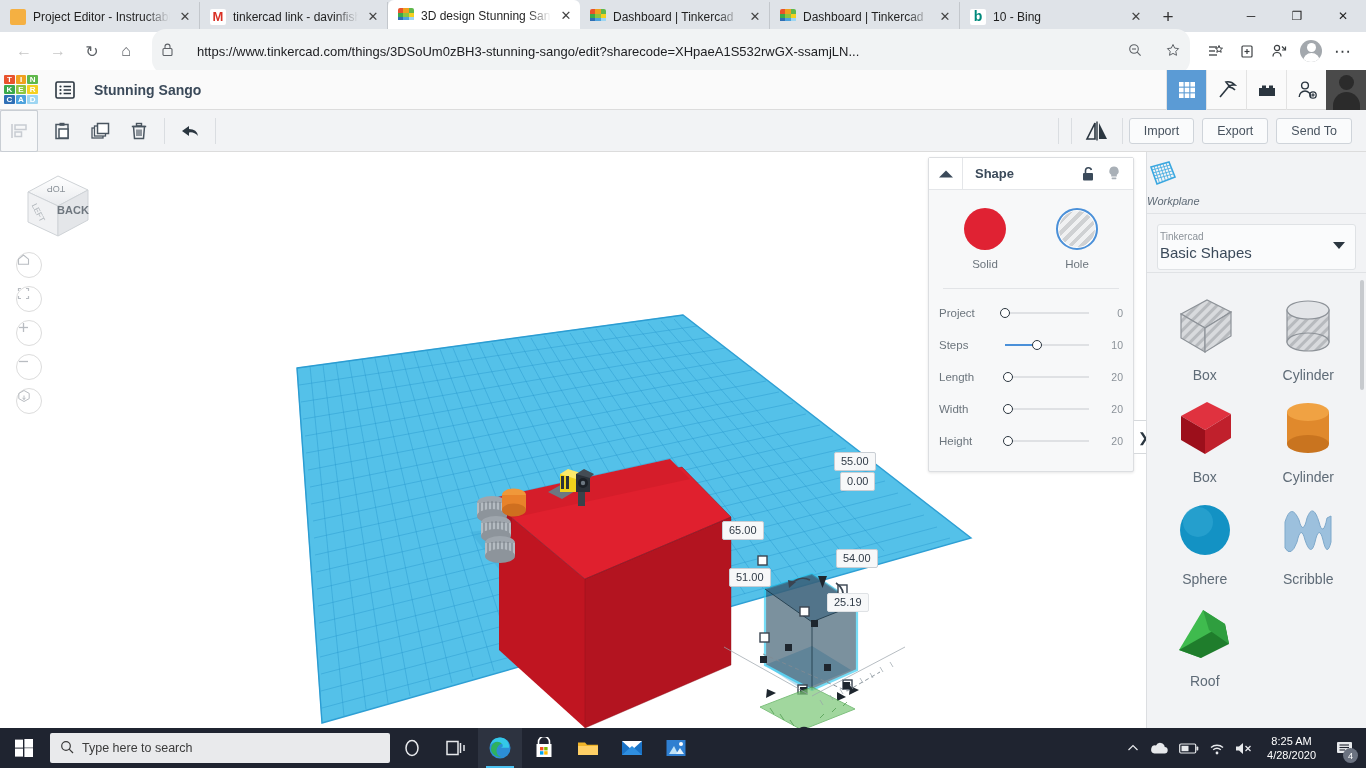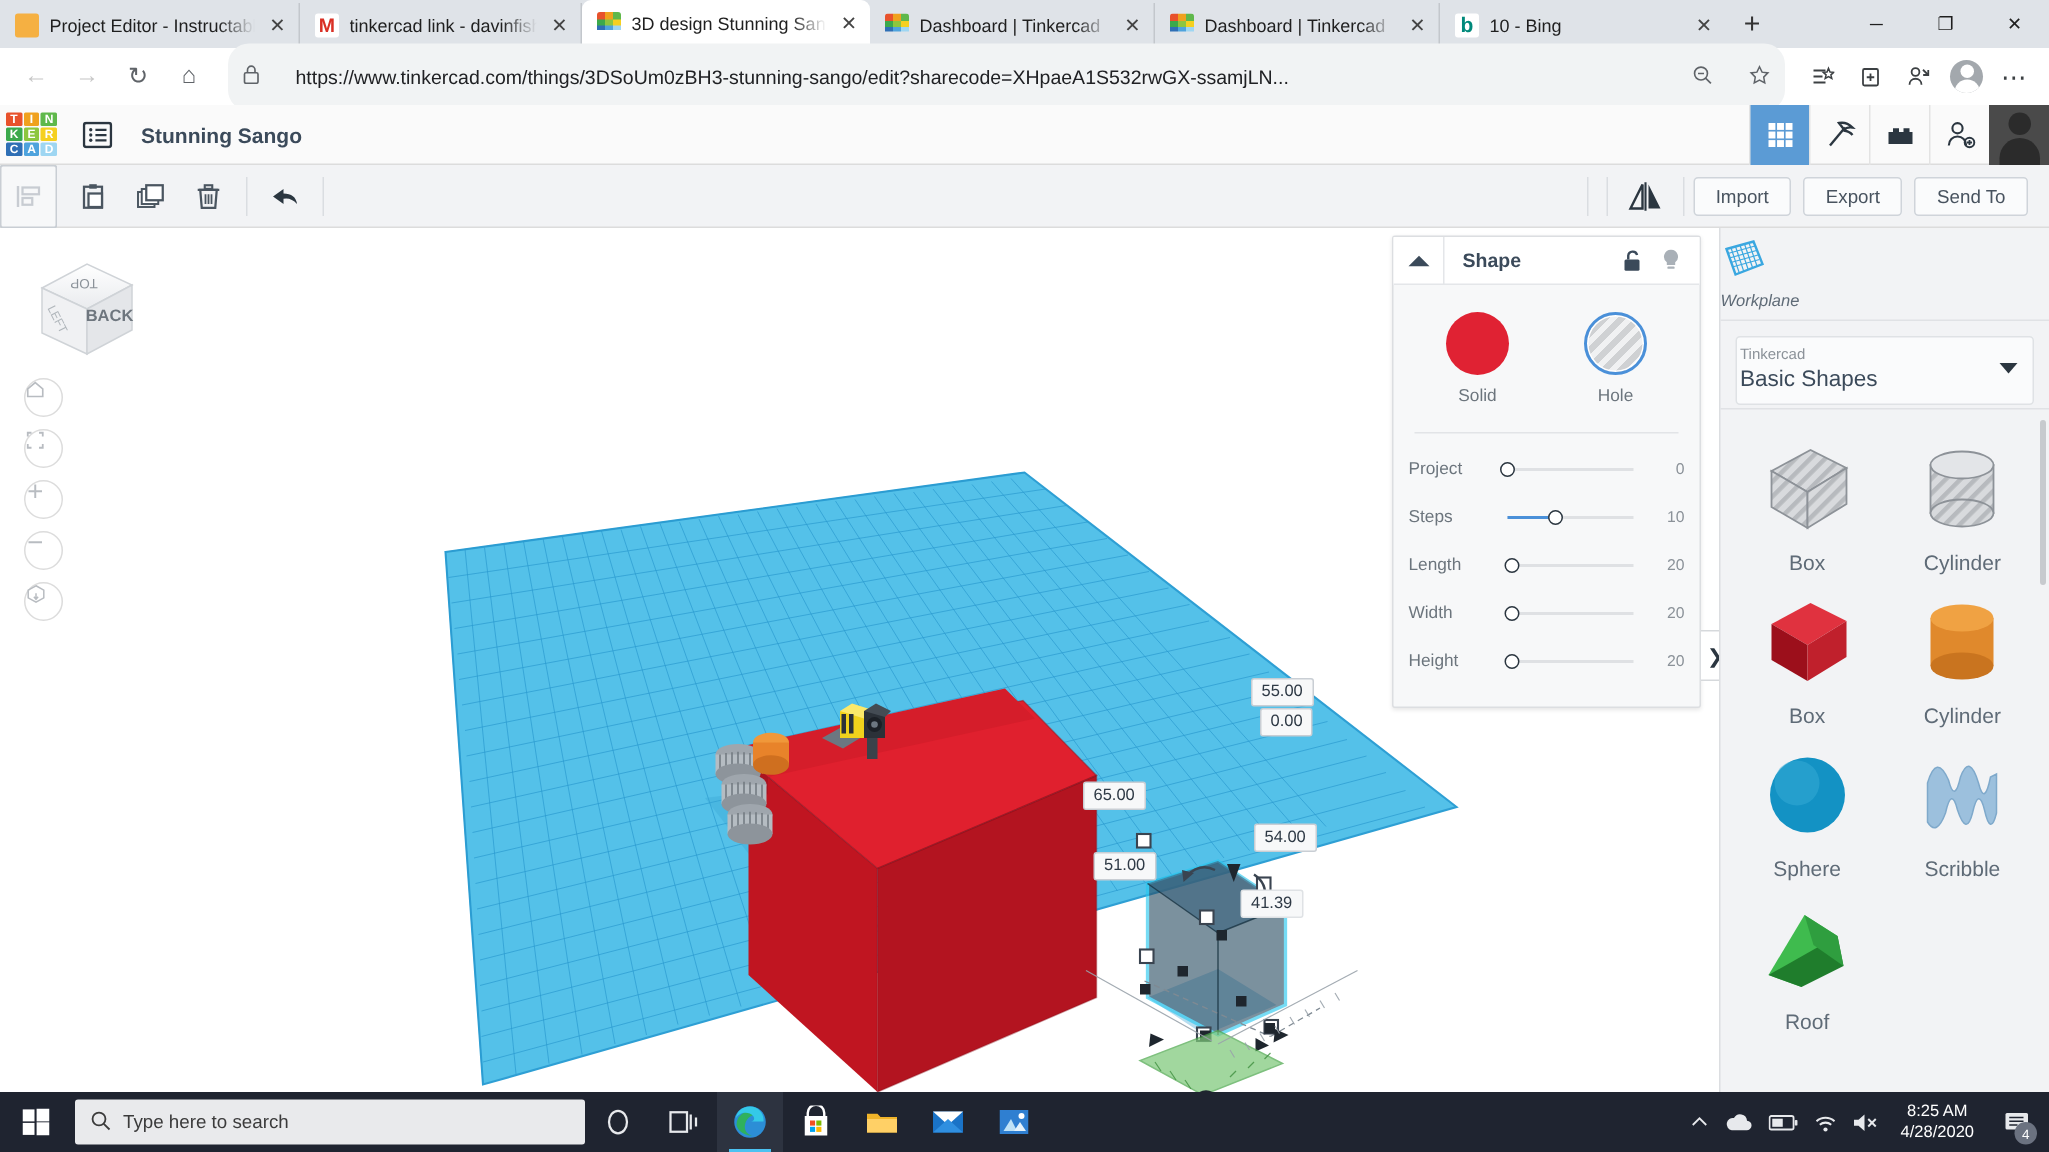--- a/index.html
+++ b/index.html
@@ -876,21 +876,21 @@
           <polygon points="7,1.5 12.2,4.4 12.2,9.6 7,12.5 1.8,9.6 1.8,4.4" fill="none" stroke="#b8bcc1" stroke-width="1"></polygon>
           <path d="M7 6.5 v4 M5.6 8.8 L7 10.6 L8.4 8.8" fill="none" stroke="#b8bcc1" stroke-width="1"></path>
         </svg>
     </div>
 
     <div class="dim" style="left:834px; top:300px">55.00</div>
     <div class="dim" style="left:840px; top:320px">0.00</div>
     <div class="dim" style="left:722px; top:369px">65.00</div>
     <div class="dim" style="left:836px; top:397px">54.00</div>
     <div class="dim" style="left:729px; top:416px">51.00</div>
-    <div class="dim" style="left:827px; top:441px; background:#f7f8f9; border-color:#dfe2e5">41.39</div>
+    <div class="dim" style="left:827px; top:441px; background:#f7f8f9; border-color:#dfe2e5">25.19</div>
 
     <div class="edit-grid-btn">Edit Grid</div>
     <div class="snapgrid">
       <span class="lbl">Snap Grid</span>
       <span class="val">
         <span>1.0 mm</span>
         <span style="font-size:8px">▲</span>
       </span>
     </div>
   </div>

